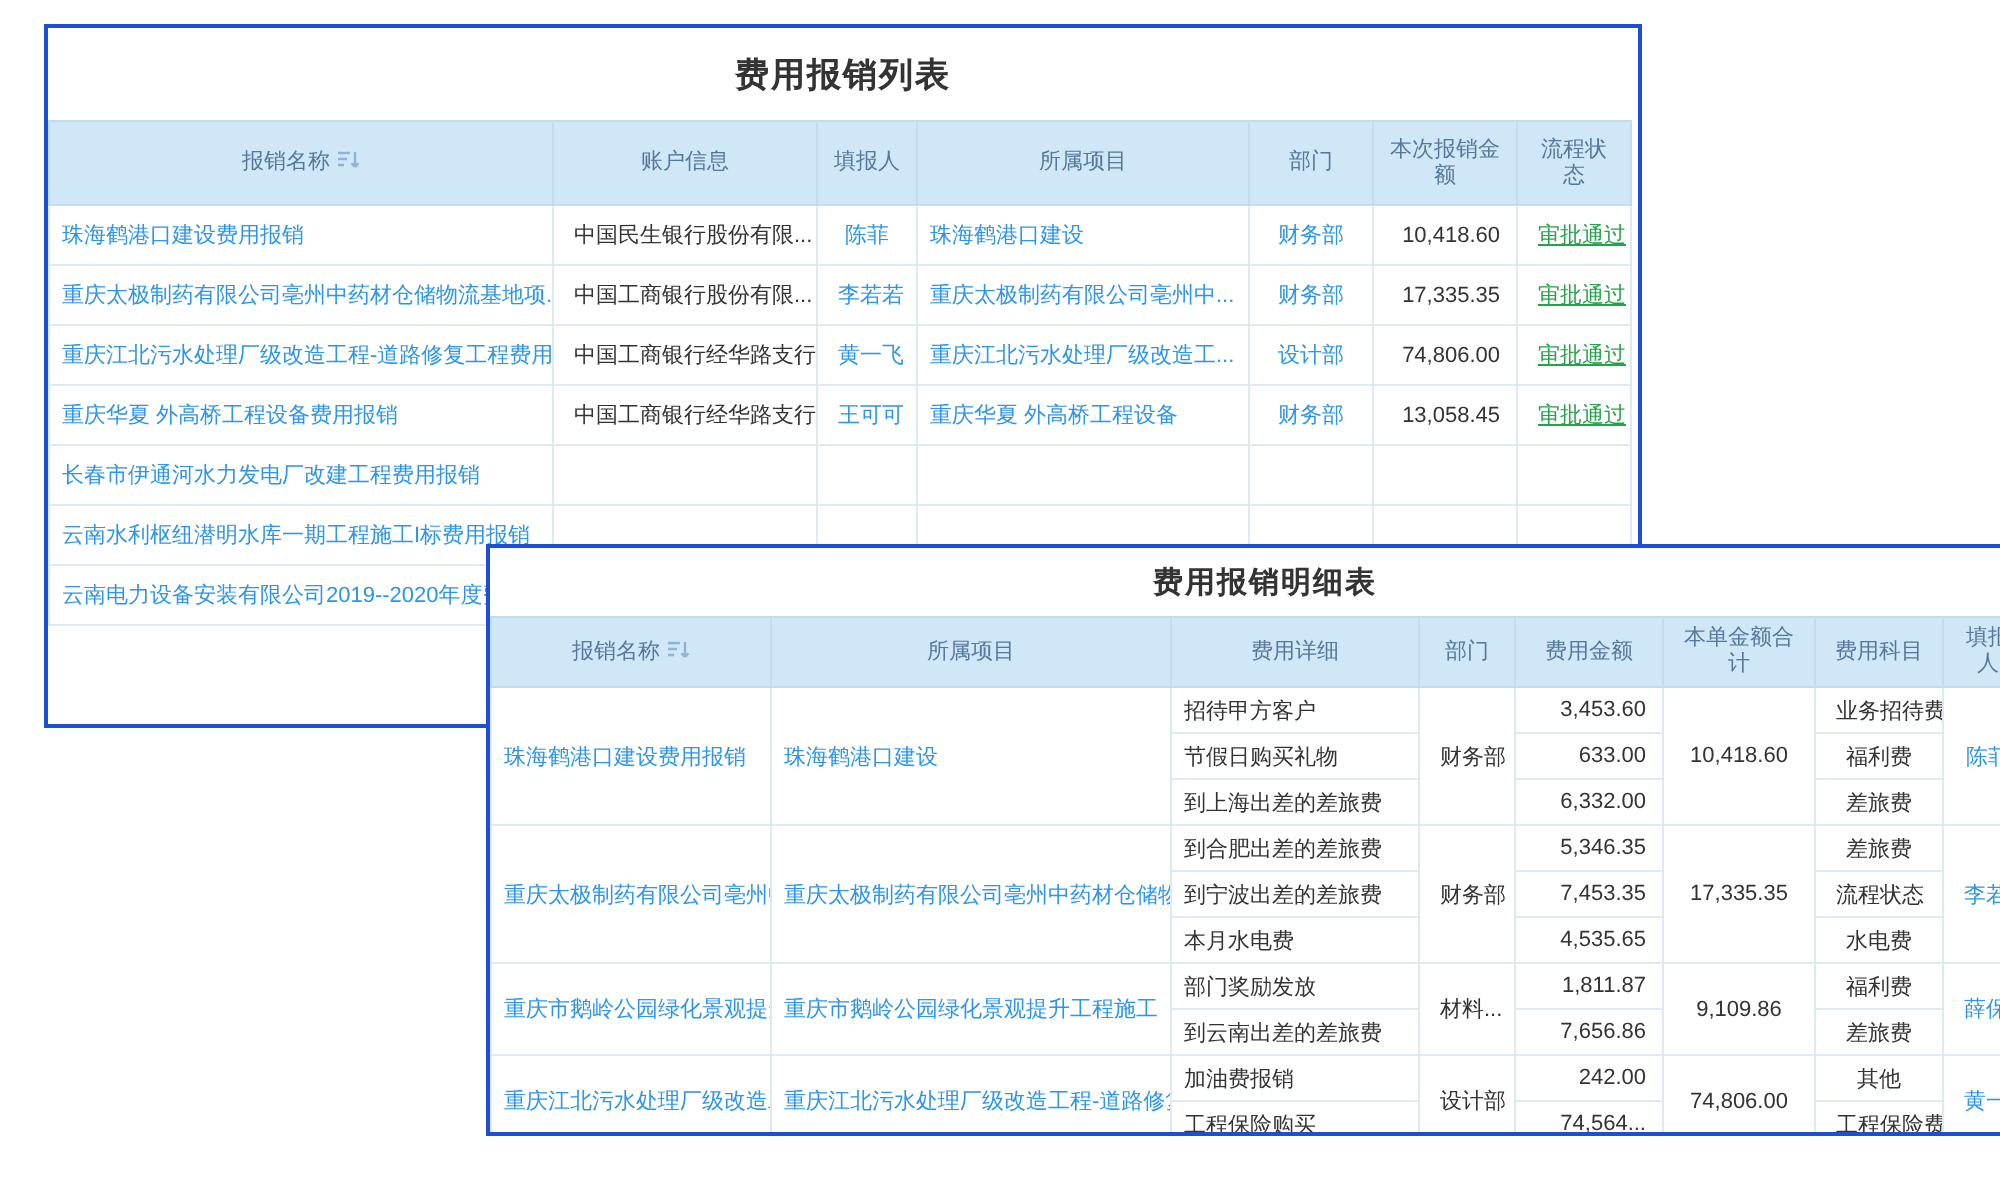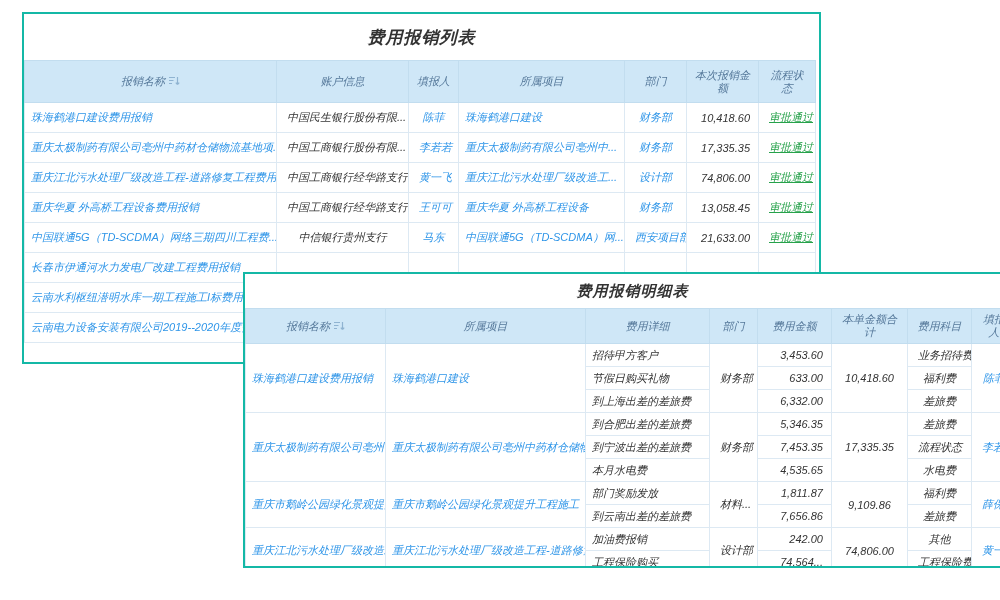--- a/index.html
+++ b/index.html
@@ -1,20 +1,20 @@
 <!DOCTYPE html>
 <html><head>
 <meta charset="utf-8">
 <style>
   html,body{margin:0;padding:0;}
   body{
     width:1000px;height:600px;position:relative;background:#ffffff;
     font-family:"Liberation Sans","DejaVu Sans",sans-serif;overflow:hidden;
   }
-  .panel{position:absolute;background:#fff;border:2px solid #14b8a6;overflow:hidden;font-style:italic;}
+  .panel{position:absolute;background:#fff;border:2px solid #1d4ed8;overflow:hidden;}
   #list-panel{left:22px;top:12px;width:795px;height:348px;z-index:1;}
   #detail-panel{left:231px;top:272px;width:775px;height:292px;z-index:2;margin-left:12px;}
   .tbl-title{display:flex;align-items:center;justify-content:center;font-weight:bold;color:#333;letter-spacing:1px;}
   #list-panel .tbl-title{height:46px;font-size:17px;}
   #detail-panel .tbl-title{height:34px;font-size:15px;}
   table{border-collapse:collapse;table-layout:fixed;font-size:11px;}
   #list-panel table{width:791px;}
   #detail-panel table{width:771px;}
   th{background:#cfe7f7;color:#55789a;font-weight:normal;border:1px solid #c2ddef;padding:2px 8px;line-height:13px;text-align:center;}
   #list-panel th{height:37px;}
@@ -91,29 +91,20 @@
       <tr>
         <td class="al lnk">重庆华夏 外高桥工程设备费用报销</td>
         <td class="ac">中国工商银行经华路支行</td>
         <td class="ac lnk">王可可</td>
         <td class="al lnk">重庆华夏 外高桥工程设备</td>
         <td class="ac lnk">财务部</td>
         <td class="ar">13,058.45</td>
         <td class="ac status">审批通过</td>
       </tr>
       <tr>
-        <td class="al lnk">中国联通5G（TD-SCDMA）网络三期四川工程费...</td>
-        <td class="ac">中信银行贵州支行</td>
-        <td class="ac lnk">马东</td>
-        <td class="al lnk">中国联通5G（TD-SCDMA）网...</td>
-        <td class="ac lnk">西安项目部</td>
-        <td class="ar">21,633.00</td>
-        <td class="ac status">审批通过</td>
-      </tr>
-      <tr>
         <td class="al lnk">长春市伊通河水力发电厂改建工程费用报销</td>
         <td class="ac"></td>
         <td class="ac lnk"></td>
         <td class="al lnk"></td>
         <td class="ac lnk"></td>
         <td class="ar"></td>
         <td class="ac status"></td>
       </tr>
       <tr>
         <td class="al lnk">云南水利枢纽潜明水库一期工程施工I标费用报销</td>

